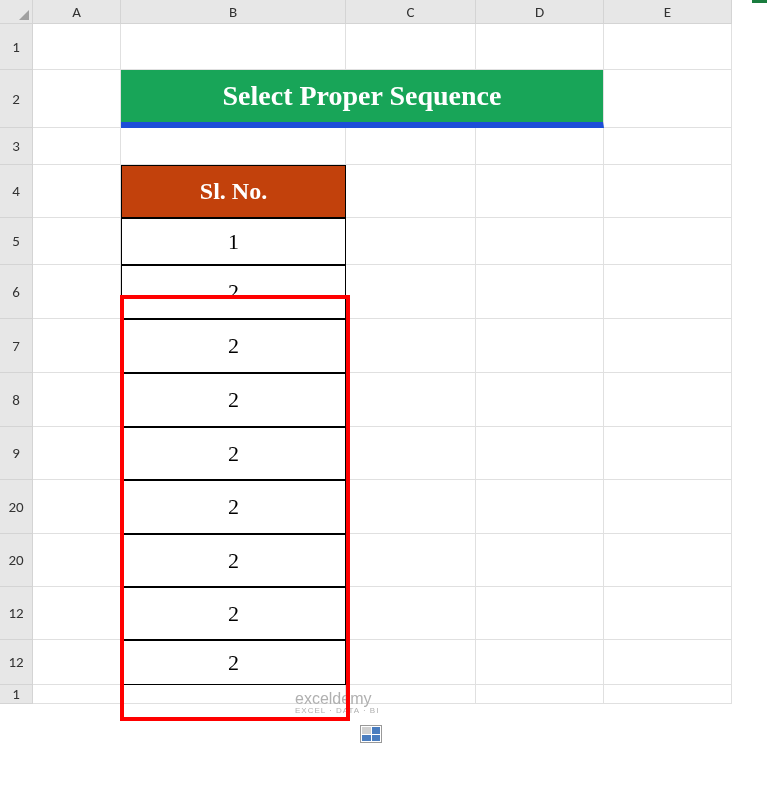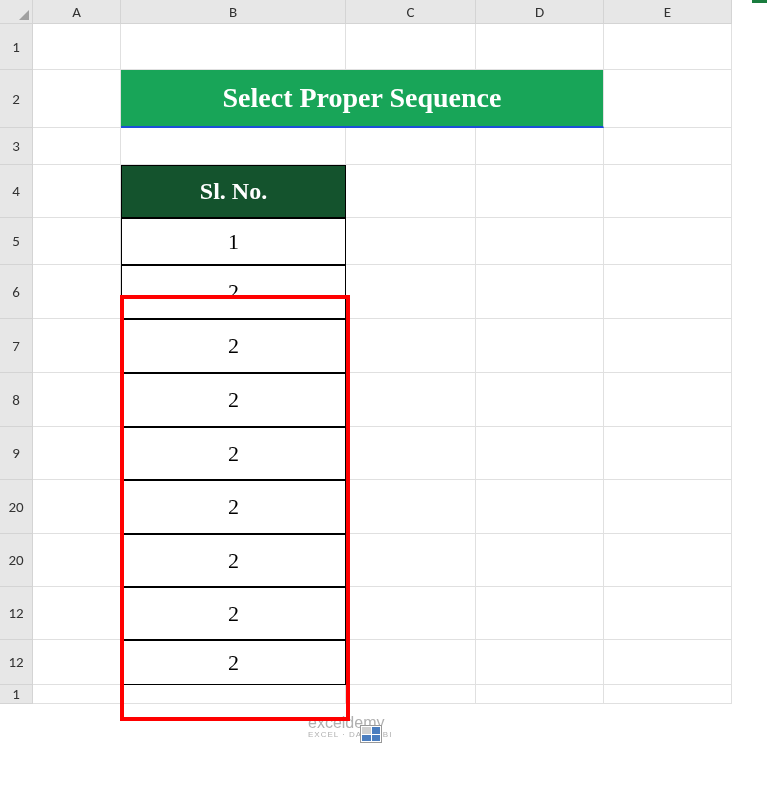--- a/index.html
+++ b/index.html
@@ -71,24 +71,24 @@
     .title-cell {
       background: #18a558;
       color: #fff;
       font-family: 'Times New Roman', serif;
       font-size: 28px;
       font-weight: bold;
       display: flex;
       align-items: center;
       justify-content: center;
       border-right: 1px solid #e0e0e0;
-      border-bottom: 2px solid #1d4ed8;
+      border-bottom: 6px solid #1d4ed8;
     }
     .table-header {
-      background: #14532d;
+      background: #c2410c;
       color: #fff;
       font-family: 'Times New Roman', serif;
       font-size: 24px;
       font-weight: bold;
       display: flex;
       align-items: center;
       justify-content: center;
       border: 1px solid #000;
     }
     .table-data {
@@ -264,16 +264,16 @@
 
 <div class="highlight-box" id="highlight" style="top: 295px; left: 120px; width: 230px; height: 426px;"></div>
 
 <div class="fill-handle" id="fillhandle" style="top: 725px; left: 360px;">
   <div></div>
     <div></div>
     <div></div>
     <div></div>
 </div>
 
-<div class="watermark" id="watermark" style="top: 714px; left: 295px; margin-left: 13px;">
+<div class="watermark" id="watermark" style="top: 690px; left: 295px;">
   <span>exceldemy</span>
   <span class="watermark-sub">EXCEL · DATA · BI</span>
 </div>
 
 </body></html>

